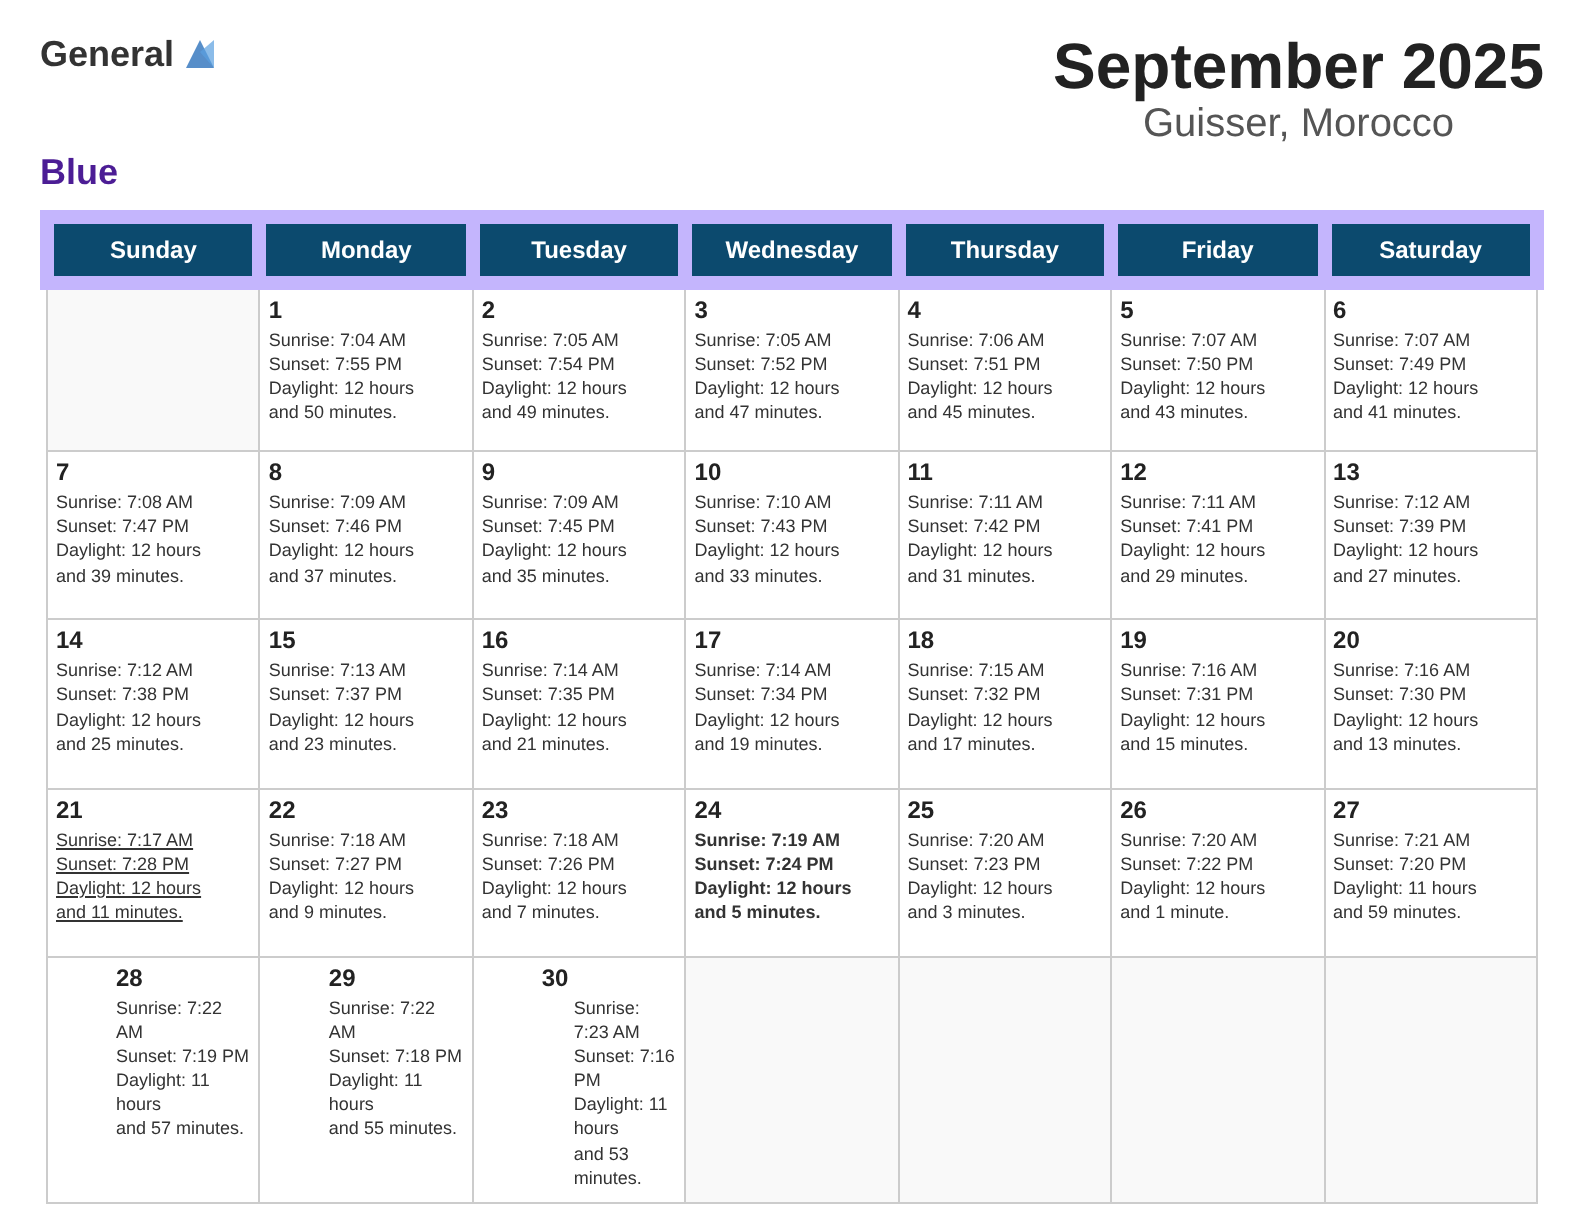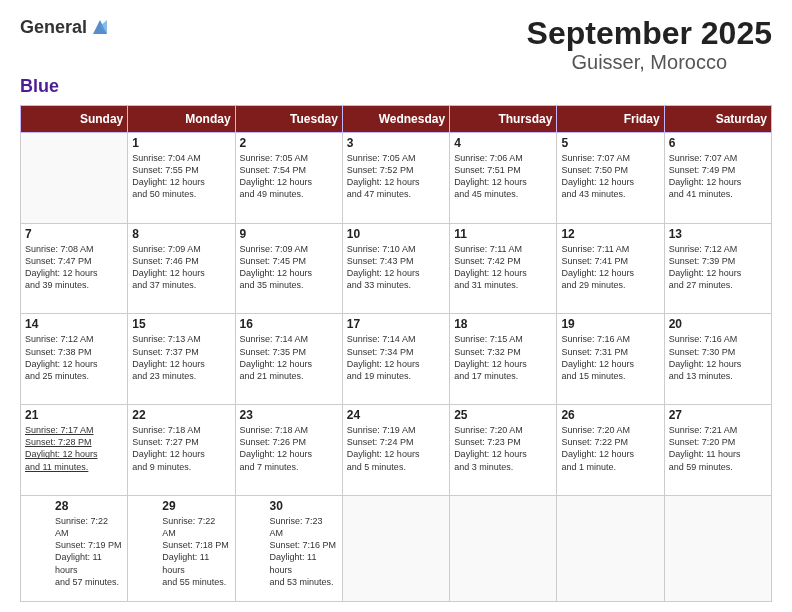--- a/index.html
+++ b/index.html
@@ -56,27 +56,27 @@
       color: #555;
     }
     .calendar {
       flex: 1;
       border: 1px solid #ccc;
       border-collapse: collapse;
       width: 100%;
       table-layout: fixed;
     }
     .calendar th {
-      background-color: #7f1d1d;
+      background-color: #0c4a6e;
       color: #fff;
       font-size: 12px;
       font-weight: bold;
       padding: 6px 4px;
-      text-align: right;
-      border: 1px solid #c4b5fd;
+      text-align: center;
+      border: 7px solid #c4b5fd;
     }
     .calendar td {
       vertical-align: top;
       border: 1px solid #ccc;
       padding: 3px 4px;
       font-size: 9.5px;
       color: #333;
       height: 82px;
     }
     .day-num {
@@ -299,21 +299,21 @@
           </td>
           <td>
             <span class="day-num">23</span>
             <div class="day-info" style="white-space: pre-line;">Sunrise: 7:18 AM
 Sunset: 7:26 PM
 Daylight: 12 hours
 and 7 minutes.</div>
           </td>
           <td>
             <span class="day-num">24</span>
-            <div class="day-info" style="white-space: pre-line;">Sunrise: 7:19 AM
+            <div class="day-info" style="white-space: pre-line; font-weight: bold;">Sunrise: 7:19 AM
 Sunset: 7:24 PM
 Daylight: 12 hours
 and 5 minutes.</div>
           </td>
           <td>
             <span class="day-num">25</span>
             <div class="day-info" style="white-space: pre-line;">Sunrise: 7:20 AM
 Sunset: 7:23 PM
 Daylight: 12 hours
 and 3 minutes.</div>
@@ -343,21 +343,21 @@
           </td>
           <td>
             <span class="day-num">29</span>
             <div class="day-info" style="white-space: pre-line;">Sunrise: 7:22 AM
 Sunset: 7:18 PM
 Daylight: 11 hours
 and 55 minutes.</div>
           </td>
           <td>
             <span class="day-num">30</span>
-            <div class="day-info" style="white-space: pre-line;">Sunrise: 7:23 AM
+            <div class="day-info" style="white-space: pre-line; margin-left: 16px;">Sunrise: 7:23 AM
 Sunset: 7:16 PM
 Daylight: 11 hours
 and 53 minutes.</div>
           </td>
           <td class="empty-cell"></td>
           <td class="empty-cell"></td>
           <td class="empty-cell"></td>
           <td class="empty-cell"></td>
         </tr>
       </tbody>

